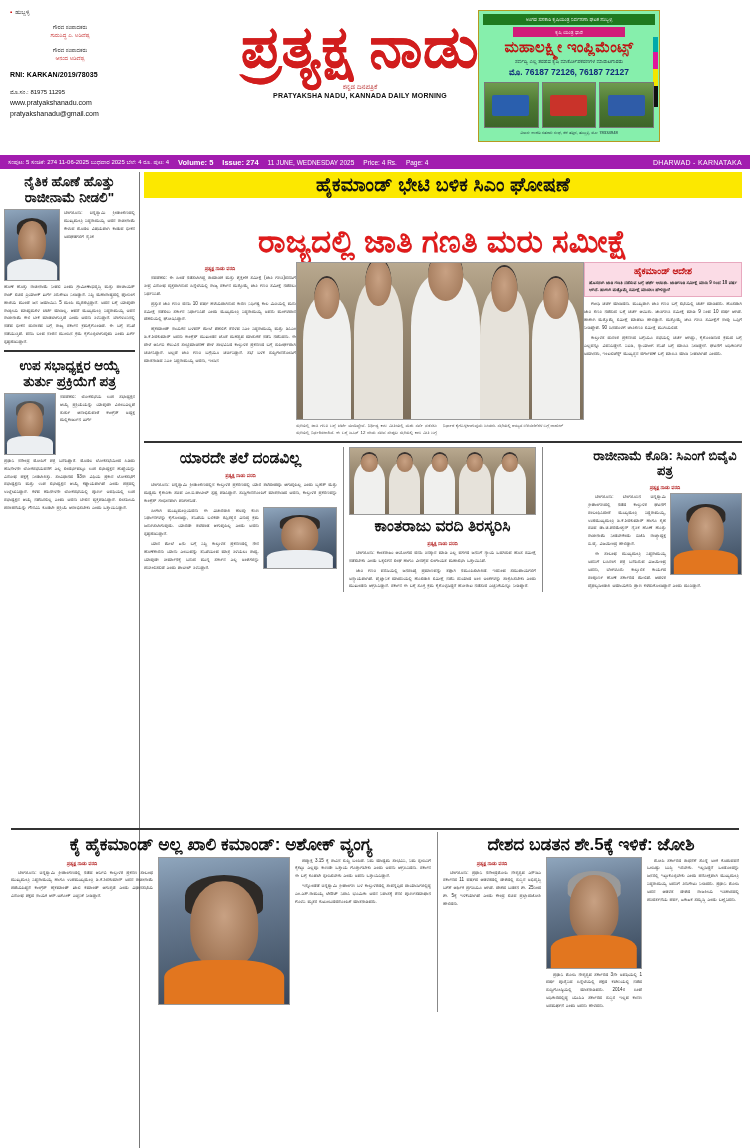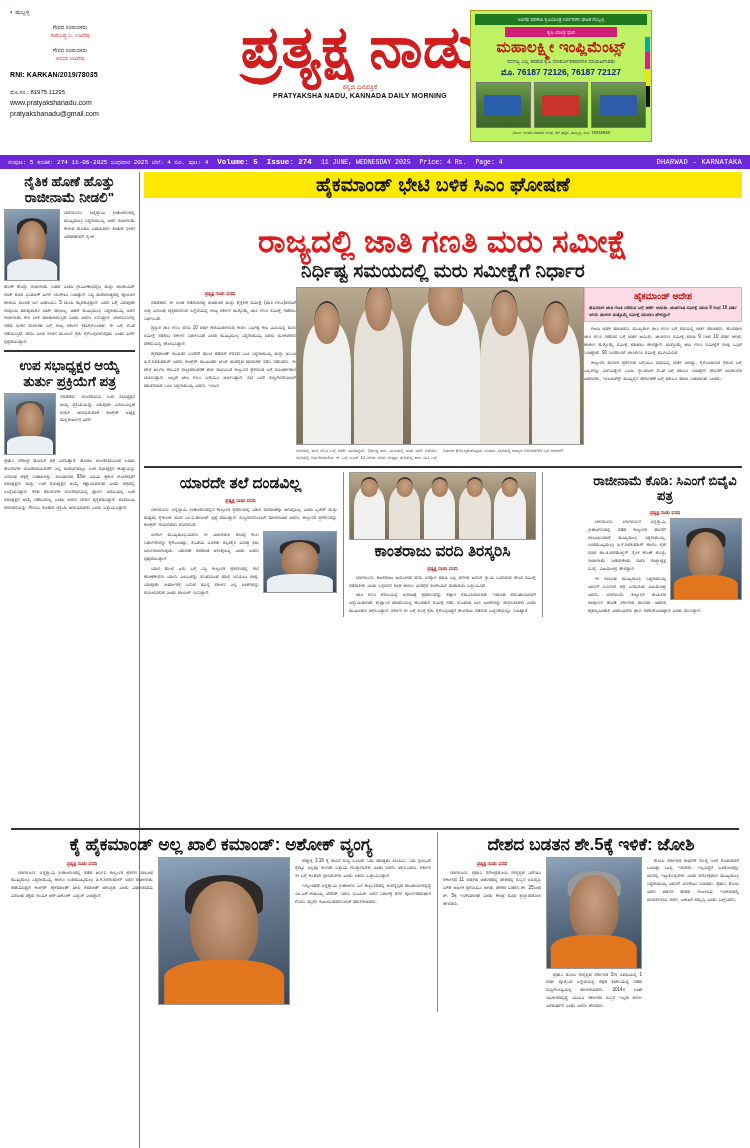--- a/index.html
+++ b/index.html
@@ -33,44 +33,44 @@
     font-family: "Liberation Serif", serif;
     font-size: 58px; font-weight: bold; color: #d11d1d;
     letter-spacing: 1px; line-height: 1.05;
     text-shadow: 0.5px 0 0 #d11d1d;
   }
   .mh-sub1 { font-size: 7px; color:#b01818; margin-top: 4px; }
   .mh-sub2 { font-size: 7px; color:#111; font-weight:bold; letter-spacing:.2px; margin-top:1px;}
 
   
   .mh-ad {
-    position:absolute; right: 16px; top: 10px; width: 182px; height: 132px;
-    background: #bef264; border: 1px solid #b59a20; overflow:hidden;
+    position:absolute; right: 8px; top: 10px; width: 182px; height: 132px;
+    background: #86efac; border: 1px solid #b59a20; overflow:hidden;
   }
   .ad-band1 { background:#1f7a1f; color:#fff; font-size:5px; text-align:center; padding:2px 2px; margin:3px 4px 2px 4px;}
   .ad-band2 { background:#d11d7a; color:#fff; font-size:5px; text-align:center; padding:1.5px 2px; margin:0 34px 2px 34px;}
   .ad-title { color:#c01010; font-size:15px; font-weight:bold; text-align:center; line-height:1.1; letter-spacing:.3px;}
   .ad-line { font-size:5.2px; color:#123; text-align:center; margin-top:2px; }
   .ad-phone { font-size:8.5px; color:#102a7a; font-weight:bold; text-align:center; margin-top:2px;}
   .ad-imgs { display:flex; gap:3px; margin:4px 5px 2px 5px; }
   .ad-img { flex:1; height:46px; border:1px solid #777; position:relative; overflow:hidden;
             background:linear-gradient(180deg,#6f9a4e 0%,#4e7a34 45%,#3d6528 100%); }
   .ad-img .mach { position:absolute; left:14%; top:28%; width:70%; height:48%; border-radius:2px; }
   .ad-img.m1 .mach { background:#2a5fae; }
   .ad-img.m2 .mach { background:#c9332a; }
   .ad-img.m3 .mach { background:#2f5ca8; }
   .ad-foot { font-size:4.2px; color:#123; text-align:center; margin-top:1px;}
   .ad-colorbar { position:absolute; right:1px; top:26px; width:5px; height:70px;
                  background:linear-gradient(180deg,#0aa 0%,#0aa 22%,#e0189a 22%,#e0189a 46%,#f2e600 46%,#f2e600 70%,#111 70%,#111 100%); }
 
   
   .volbar {
-    height: 14px; background:#6d28d9; color:#fff;
+    height: 14px; background:#a21caf; color:#fff;
     display:flex; align-items:center; font-size:6.5px; white-space:nowrap;
-    padding: 0 8px; gap: 9px; font-family: Liberation Mono, monospace;
+    padding: 0 8px; gap: 9px;
   }
   .volbar .kn { font-size:6px; }
   .volbar .b { font-weight:bold; font-size:7.5px; }
   .volbar .sp { flex: 1; }
   .volbar .place { font-size:7px; letter-spacing:.3px; }
 
   
   .content { display:flex; width:750px; height: 979px; padding: 3px 4px 0 4px; }
   .col-left { width: 136px; border-right:1px solid #777; padding-right:4px; }
   .col-main { flex:1; padding: 0 4px; }
@@ -253,21 +253,20 @@
         </div>
         <div class="kn-text" style="margin-top:2px;">ಪ್ರಧಾನಿ ನರೇಂದ್ರ ಮೋದಿಗೆ ಪತ್ರ ಬರೆದಿದ್ದಾರೆ. ಮೊದಲ ಲೋಕಸಭೆಯಿಂದ ಹಿಡಿದು ಹದಿನೇಳನೇ ಲೋಕಸಭೆಯವರೆಗೆ ಎಲ್ಲ ಸಂದರ್ಭದಲ್ಲೂ ಉಪ ಸಭಾಧ್ಯಕ್ಷರ ಹುದ್ದೆಯನ್ನು ವಿರೋಧ ಪಕ್ಷಕ್ಕೆ ನೀಡಲಾಗಿತ್ತು. ಸಂವಿಧಾನದ 93ನೇ ವಿಧಿಯ ಪ್ರಕಾರ ಲೋಕಸಭೆಗೆ ಸಭಾಧ್ಯಕ್ಷರು ಮತ್ತು ಉಪ ಸಭಾಧ್ಯಕ್ಷರ ಆಯ್ಕೆ ಕಡ್ಡಾಯವಾಗಿದೆ ಎಂದು ಪತ್ರದಲ್ಲಿ ಉಲ್ಲೇಖಿಸಿದ್ದಾರೆ. ಕಳೆದ ಹದಿನೇಳನೇ ಲೋಕಸಭೆಯಲ್ಲಿ ಪೂರ್ಣ ಅವಧಿಯಲ್ಲಿ ಉಪ ಸಭಾಧ್ಯಕ್ಷರ ಆಯ್ಕೆ ನಡೆದಿರಲಿಲ್ಲ ಎಂದು ಅವರು ಬೇಸರ ವ್ಯಕ್ತಪಡಿಸಿದ್ದಾರೆ. ಸಂಸದೀಯ ಪರಂಪರೆಯನ್ನು ಗೌರವಿಸಿ ಕೂಡಲೇ ಪ್ರಕ್ರಿಯೆ ಆರಂಭಿಸಬೇಕು ಎಂದು ಒತ್ತಾಯಿಸಿದ್ದಾರೆ.</div>
       </div>
     </div>
 
     <div class="col-main">
 
       <div>
         <div class="band-yellow">ಹೈಕಮಾಂಡ್ ಭೇಟಿ ಬಳಿಕ ಸಿಎಂ ಘೋಷಣೆ</div>
         <div class="band-red">ರಾಜ್ಯದಲ್ಲಿ ಜಾತಿ ಗಣತಿ ಮರು ಸಮೀಕ್ಷೆ</div>
-        <div class="band-black">ನಿರ್ಧಿಷ್ಟ ಸಮಯದಲ್ಲಿ ಮರು ಸಮೀಕ್ಷೆಗೆ ನಿರ್ಧಾರ</div>
 
         <div style="display:flex; margin-top:2px;">
 
           <div style="width:152px;">
             <div class="byline">ಪ್ರತ್ಯಕ್ಷ ನಾಡು ವರದಿ</div>
             <div class="kn-text">
               <p>ನವದೆಹಲಿ: ಈ ಹಿಂದೆ ನಡೆಸಲಾಗಿದ್ದ ಸಾಮಾಜಿಕ ಮತ್ತು ಶೈಕ್ಷಣಿಕ ಸಮೀಕ್ಷೆ (ಜಾತಿ ಗಣತಿ)ವರದಿಗೆ ತೀವ್ರ ವಿರೋಧ ವ್ಯಕ್ತವಾಗಿರುವ ಹಿನ್ನೆಲೆಯಲ್ಲಿ ರಾಜ್ಯ ಸರ್ಕಾರ ಮತ್ತೊಮ್ಮೆ ಜಾತಿ ಗಣತಿ ಸಮೀಕ್ಷೆ ನಡೆಸಲು ನಿರ್ಧರಿಸಿದೆ.</p>
               <p>ಪ್ರಸ್ತುತ ಜಾತಿ ಗಣತಿ ವರದಿ 10 ವರ್ಷ ಹಳೆಯದಾಗಿರುವ ಕಾರಣ ನಿರ್ಧಿಷ್ಟ ಕಾಲ ಮಿತಿಯಲ್ಲಿ ಮರು ಸಮೀಕ್ಷೆ ನಡೆಸಲು ಸರ್ಕಾರ ನಿರ್ಧಾರಿಸಿದೆ ಎಂದು ಮುಖ್ಯಮಂತ್ರಿ ಸಿದ್ದರಾಮಯ್ಯ ಅವರು ಮಂಗಳವಾರ ದೆಹಲಿಯಲ್ಲಿ ಘೋಷಿಸಿದ್ದಾರೆ.</p>
               <p>ಹೈಕಮಾಂಡ್ ನಾಯಕರ ಬಳವರ್ ಮೇಲೆ ದೆಹಲಿಗೆ ತೆರಳಿದ ಸಿಎಂ ಸಿದ್ದರಾಮಯ್ಯ ಮತ್ತು ಡಿಸಿಎಂ ಡಿ.ಕೆ.ಶಿವಕುಮಾರ್ ಅವರು ಕಾಂಗ್ರೆಸ್ ಮುಖಂಡರ ಜೊತೆ ಮಹತ್ವದ ಮಾತುಕತೆ ನಡೆಸಿ ನಡೆಸಿದರು. ಈ ವೇಳೆ ಆರ್ಸಿಬಿ ಗೆಲುವಿನ ಸಂಭ್ರಮಾಚರಣೆ ವೇಳೆ ಸಂಭವಿಸಿದ ಕಾಲ್ತುಳಿತ ಪ್ರಕರಣದ ಬಗ್ಗೆ ಸುದೀರ್ಘವಾಗಿ ಚರ್ಚಿಸಿದ್ದಾರೆ. ಅಲ್ಲದೆ ಜಾತಿ ಗಣತಿ ಬಗ್ಗೆಯೂ ಚರ್ಚಿಸಿದ್ದಾರೆ. ಸಭೆ ಬಳಿಕ ಸುದ್ದಿಗಾರರೊಂದಿಗೆ ಮಾತನಾಡಿದ ಸಿಎಂ ಸಿದ್ದರಾಮಯ್ಯ ಅವರು, ಇಂದಿನ</p>
             </div>

